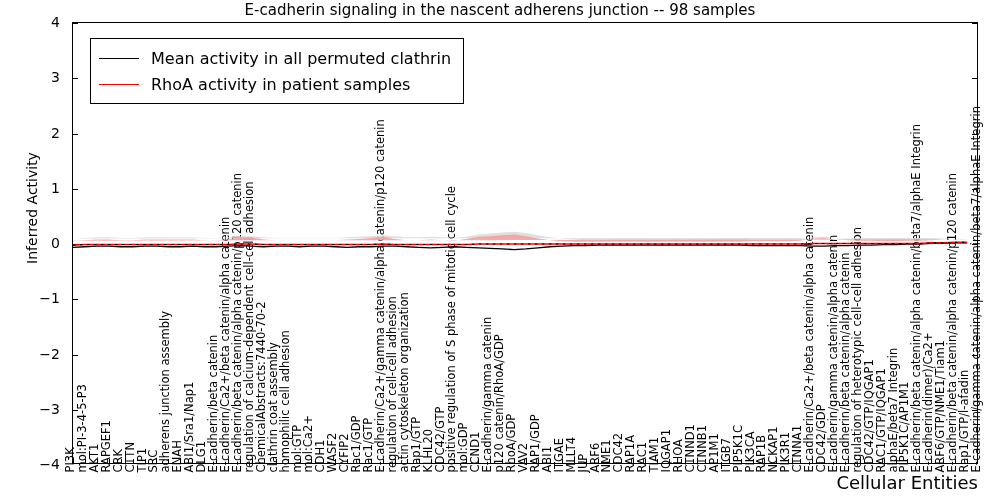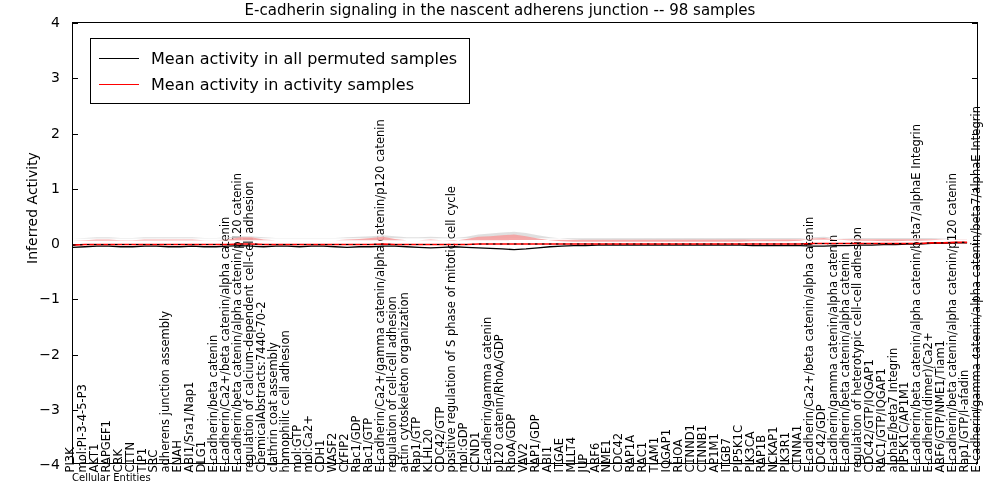--- a/index.html
+++ b/index.html
@@ -48,21 +48,21 @@
     left:-88px;top:200px;
     width:240px;
     text-align:center;
     font-size:14px;color:#000;
     transform:rotate(-90deg);
     transform-origin:center center;
     white-space:nowrap;
   }
   #xaxis-title{
     position:absolute;left:72px;top:472px;width:906px;
-    text-align:left;font-size:10px;color:#000;
+    text-align:right;font-size:18px;color:#000;
   }
 
   
   #legend{
     position:absolute;
     left:90px;top:38px;
     border:1.1px solid #000;
     background:#fff;
     padding:6px 12px 6px 8px;
     z-index:40;
@@ -292,21 +292,21 @@
       <div class="xl" style="left: 862.316px;">E-cadherin(dimer)/Ca2+</div>
       <div class="xl" style="left: 874.237px;">ARF6/GTP/NME1/Tiam1</div>
       <div class="xl" style="left: 886.158px;">E-cadherin/beta catenin/alpha catenin/p120 catenin</div>
       <div class="xl" style="left: 898.079px;">Rap1/GTP/l-afadin</div>
       <div class="xl" style="left: 910px;">E-cadherin/gamma catenin/alpha catenin/beta7/alphaE Integrin</div>
     </div>
 
   <div id="legend">
     <div class="leg-row">
       <span class="leg-line"></span>
-      <span class="leg-text">Mean activity in all permuted samples</span>
+      <span class="leg-text">Mean activity in all permuted clathrin</span>
     </div>
     <div class="leg-row">
       <span class="leg-line red"></span>
-      <span class="leg-text">Mean activity in activity samples</span>
+      <span class="leg-text">RhoA activity in patient samples</span>
     </div>
   </div>
 
 </div>
 
 </body></html>

